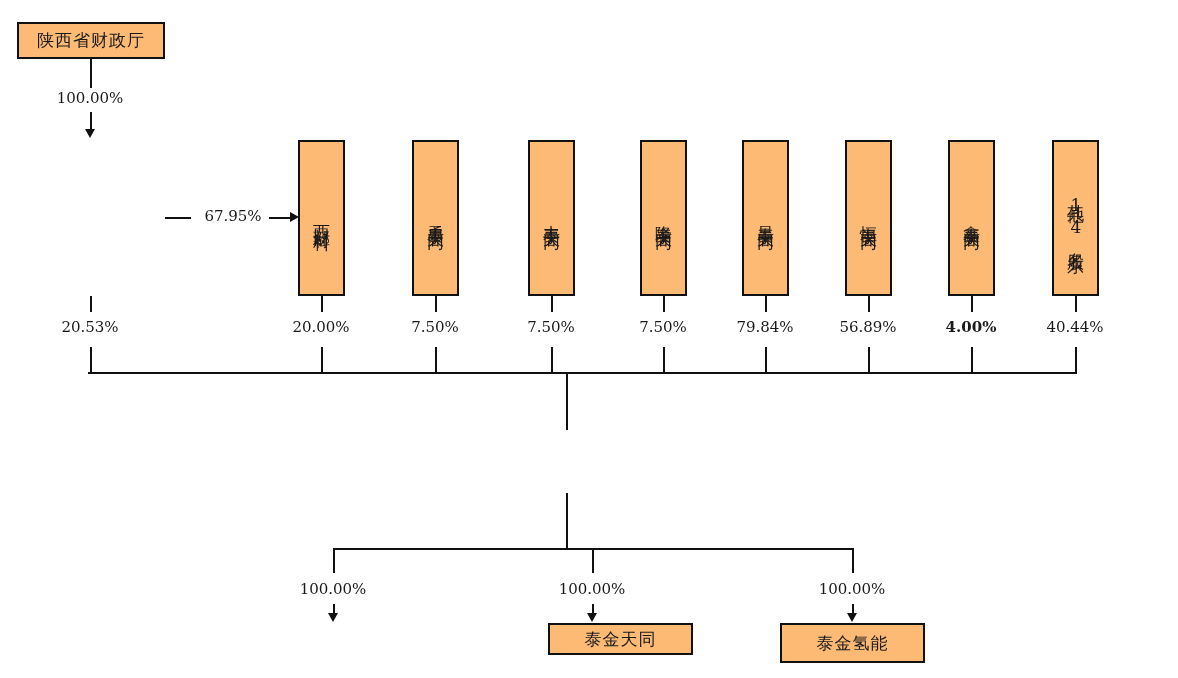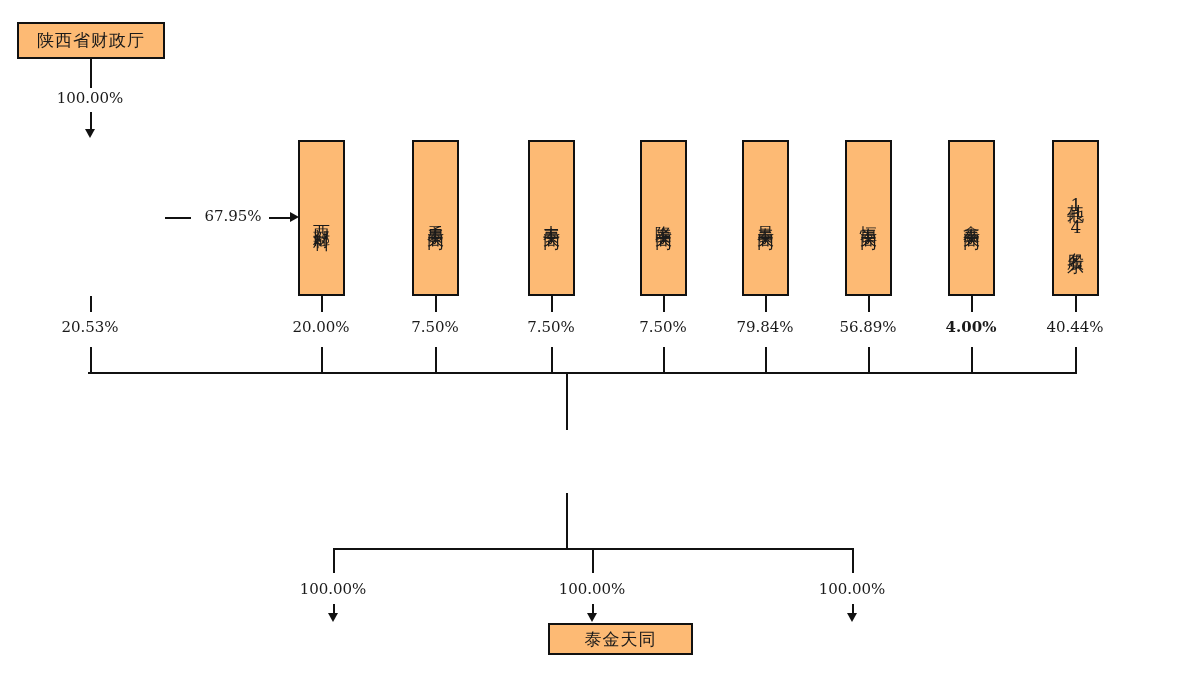--- a/index.html
+++ b/index.html
@@ -215,14 +215,17 @@
 
   <div class="vline" style="left:592px; top:604px; height:10px;"></div>
   <div class="arrow-down" style="left:587px; top:613px;"></div>
 
   <div class="vline" style="left:852px; top:604px; height:10px;"></div>
   <div class="arrow-down" style="left:847px; top:613px;"></div>
 
   <div class="node node-h" style="left:520px; top:623px; width:145px; height:32px;margin-left:28px;">
     <span>泰金天同</span>
   </div>
+  <div class="node node-h" style="left:780px; top:623px; width:145px; height:40px;">
+    <span>泰金氢能</span>
+  </div>
 
 </div>
 
 </body></html>

